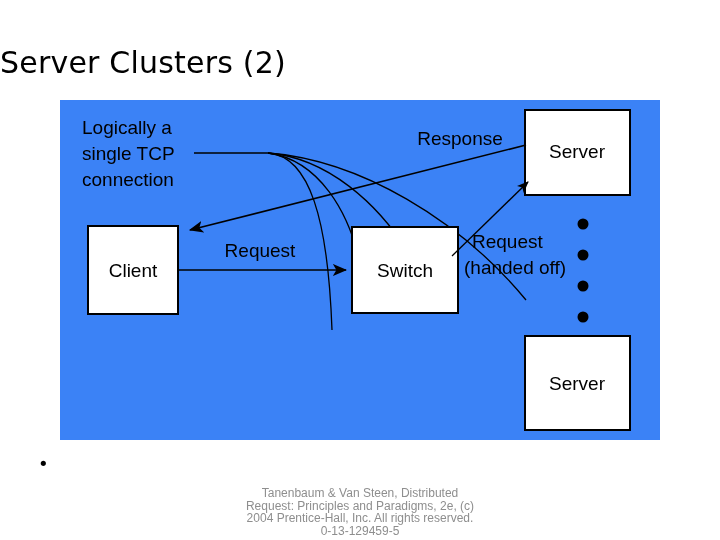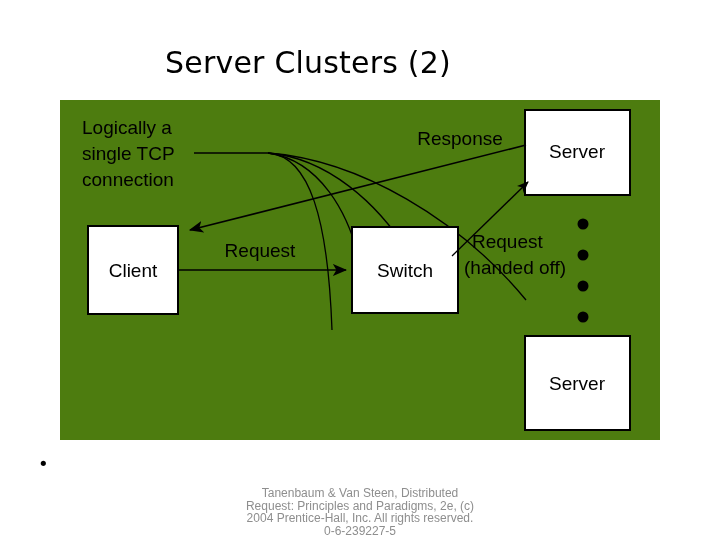--- a/index.html
+++ b/index.html
@@ -15,37 +15,37 @@
     font-family: "Liberation Sans", sans-serif;
     color: #000000;
   }
 
   
   .slide-title {
     position: absolute;
     left: 0;
     top: 46px;
     width: 616px;
-    text-align: center;
+    text-align: left;
     font-family: "DejaVu Sans", sans-serif;
     font-size: 30px;
     font-weight: 400;
     letter-spacing: 0.2px;
     color: #000000;
     line-height: 1.1;
   }
 
   
   .figure-area {
     position: absolute;
     left: 60px;
     top: 100px;
     width: 600px;
     height: 340px;
-    background: #4d7c0f;
+    background: #3b82f6;
   }
   .figure-svg {
     position: absolute;
     left: 0;
     top: 0;
     width: 600px;
     height: 340px;
     display: block;
   }
   .fig-label {
@@ -167,14 +167,14 @@
 </div>
 
 <div class="bullet-row">
   <span class="bullet-mark">•</span>
 </div>
 
 <div class="credit">
   <div>Tanenbaum &amp; Van Steen, Distributed</div>
   <div>Request: Principles and Paradigms, 2e, (c)</div>
   <div>2004 Prentice-Hall, Inc. All rights reserved.</div>
-  <div>0-6-239227-5</div>
+  <div>0-13-129459-5</div>
 </div>
 
 </body></html>

